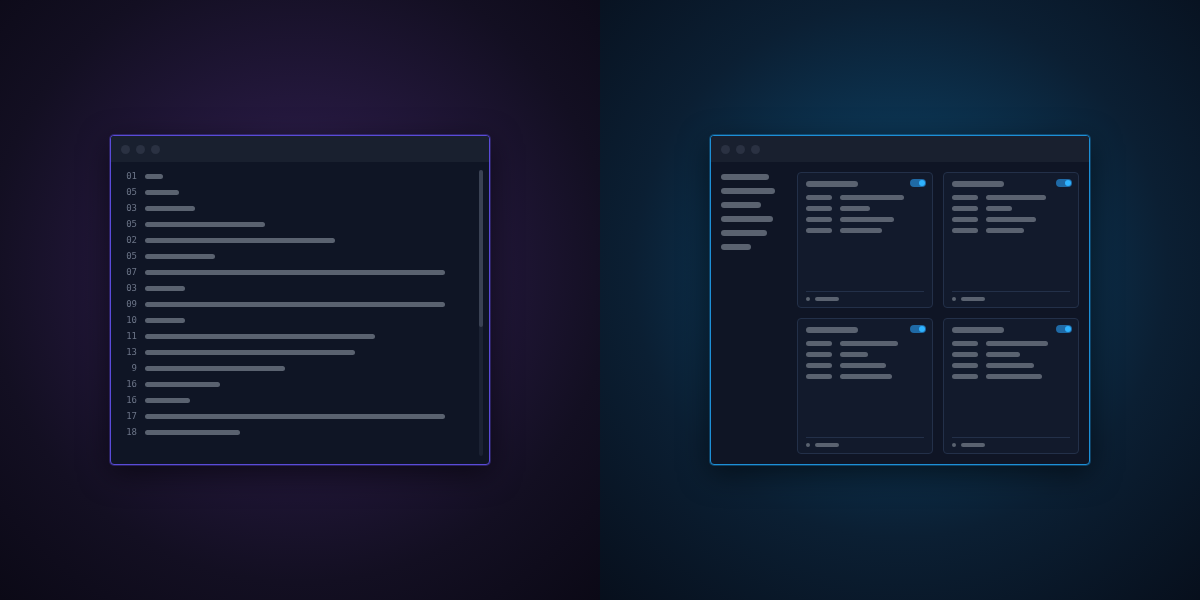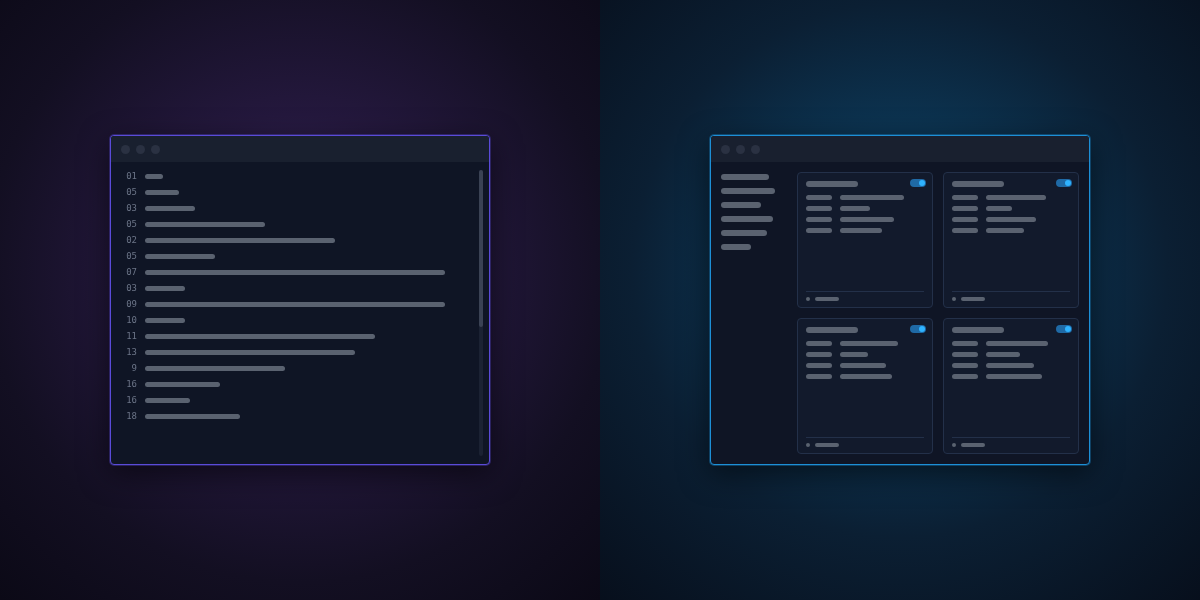--- a/index.html
+++ b/index.html
@@ -116,20 +116,24 @@
           </div>
           <div class="line">
             <span class="ln">16</span>
             <span class="bar" style="width: 75px;"></span>
           </div>
           <div class="line">
             <span class="ln">16</span>
             <span class="bar" style="width: 45px;"></span>
           </div>
           <div class="line">
+            <span class="ln">17</span>
+            <span class="bar" style="width: 300px;"></span>
+          </div>
+          <div class="line">
             <span class="ln">18</span>
             <span class="bar" style="width: 95px;"></span>
           </div>
         </div>
       <div class="scrollbar">
         <div class="scrollthumb"></div>
       </div>
     </div>
   </div>
 </div>

